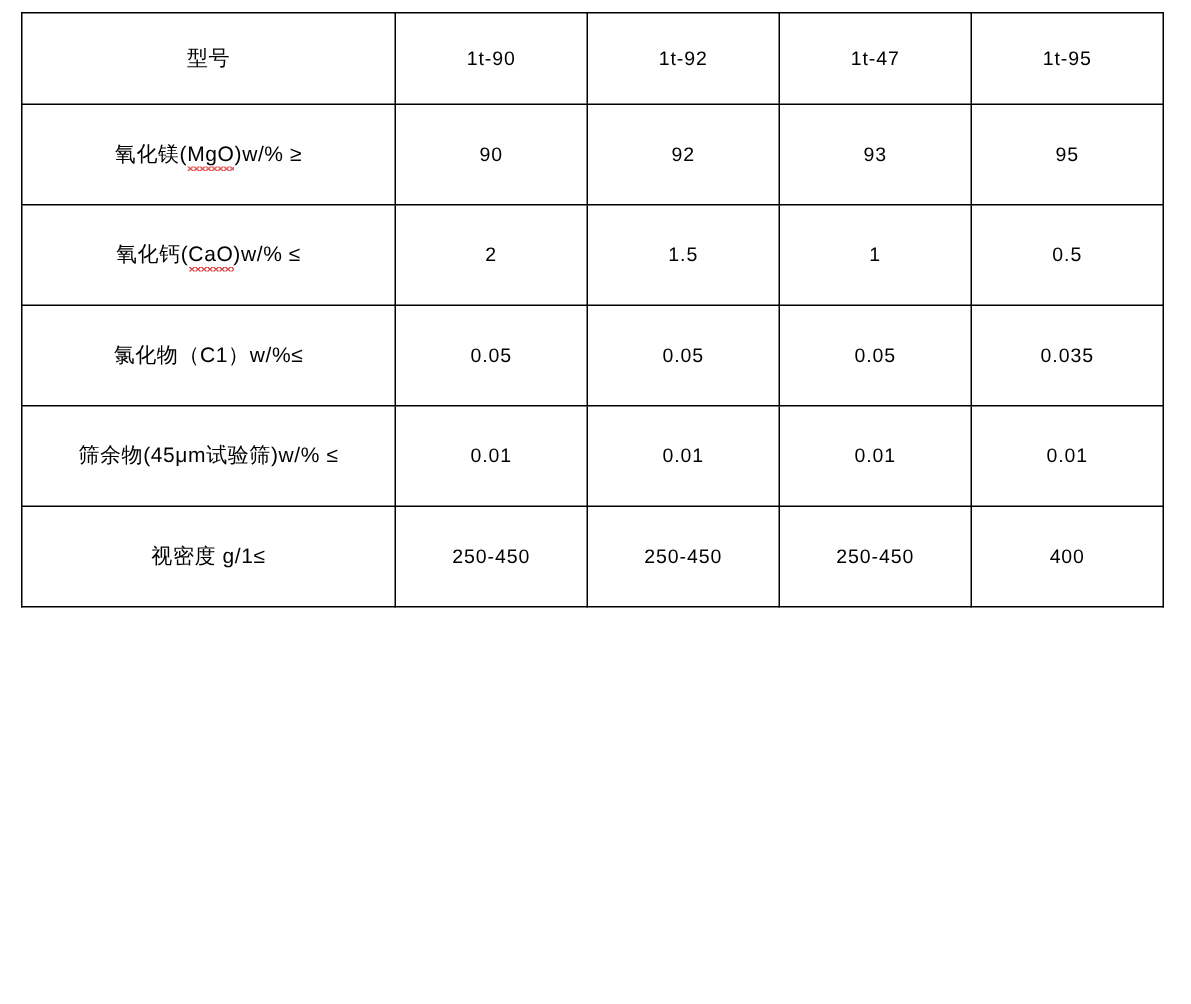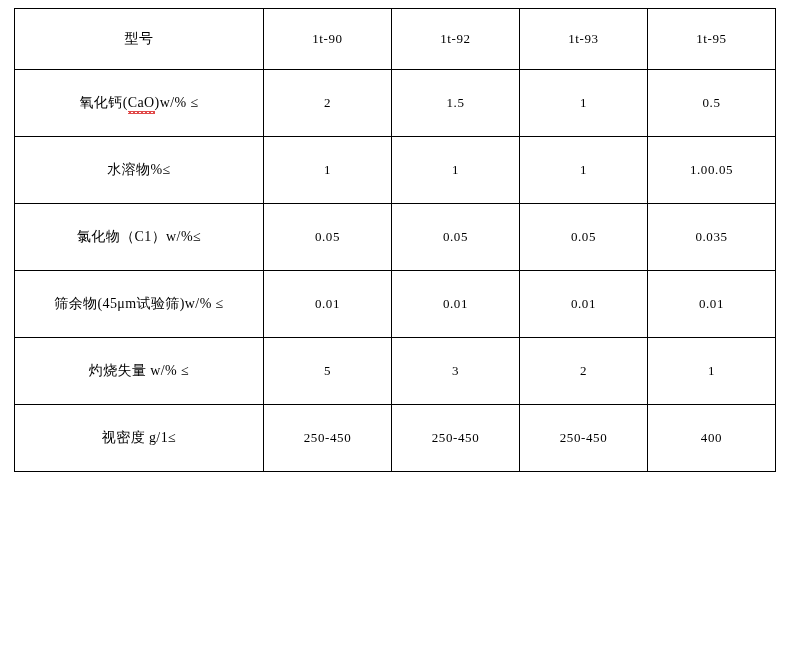--- a/index.html
+++ b/index.html
@@ -24,21 +24,21 @@
   table.spec-table {
     width: 756px;
     border-collapse: collapse;
     table-layout: fixed;
   }
   table.spec-table td {
     border: 1px solid #000000;
     text-align: center;
     vertical-align: middle;
     font-size: 14px;
-    font-family: Liberation Serif, serif;
+    font-family: Liberation Sans, sans-serif;
     padding: 0;
     height: 66px;
     line-height: 1.25;
     letter-spacing: 0.4px;
   }
   table.spec-table td.label-cell {
     width: 248px;
   }
   table.spec-table td.value-cell {
     width: 127px;
@@ -76,66 +76,59 @@
 </head>
 <body>
 
 <div class="page">
   <table class="spec-table">
     <tbody>
       <tr class="header-row">
         <td class="label-cell">型号</td>
         <td class="value-cell">1t-90</td>
         <td class="value-cell">1t-92</td>
-        <td class="value-cell">1t-93</td>
+        <td class="value-cell">1t-47</td>
         <td class="value-cell">1t-95</td>
       </tr>
 
+      <tr>
+        <td class="label-cell"><span>氧化镁(</span><span class="squiggle">MgO</span><span>)w/% ≥</span></td>
+        <td class="value-cell">90</td>
+        <td class="value-cell">92</td>
+        <td class="value-cell">93</td>
+        <td class="value-cell">95</td>
+      </tr>
 
       <tr>
         <td class="label-cell"><span>氧化钙(</span><span class="squiggle">CaO</span><span>)w/% ≤</span></td>
         <td class="value-cell">2</td>
         <td class="value-cell">1.5</td>
         <td class="value-cell">1</td>
         <td class="value-cell">0.5</td>
       </tr>
 
 
 
-      <tr>
-        <td class="label-cell">水溶物%≤</td>
-        <td class="value-cell">1</td>
-        <td class="value-cell">1</td>
-        <td class="value-cell">1</td>
-        <td class="value-cell">1.00.05</td>
-      </tr>
 
       <tr>
         <td class="label-cell">氯化物（C1）w/%≤</td>
         <td class="value-cell">0.05</td>
         <td class="value-cell">0.05</td>
         <td class="value-cell">0.05</td>
         <td class="value-cell">0.035</td>
       </tr>
 
       <tr>
         <td class="label-cell">筛余物(45μm试验筛)w/% ≤</td>
         <td class="value-cell">0.01</td>
         <td class="value-cell">0.01</td>
         <td class="value-cell">0.01</td>
         <td class="value-cell">0.01</td>
       </tr>
 
-      <tr>
-        <td class="label-cell">灼烧失量 w/% ≤</td>
-        <td class="value-cell">5</td>
-        <td class="value-cell">3</td>
-        <td class="value-cell">2</td>
-        <td class="value-cell">1</td>
-      </tr>
 
       <tr>
         <td class="label-cell">视密度 g/1≤</td>
         <td class="value-cell">250-450</td>
         <td class="value-cell">250-450</td>
         <td class="value-cell">250-450</td>
         <td class="value-cell">400</td>
       </tr>
     </tbody>
   </table>

